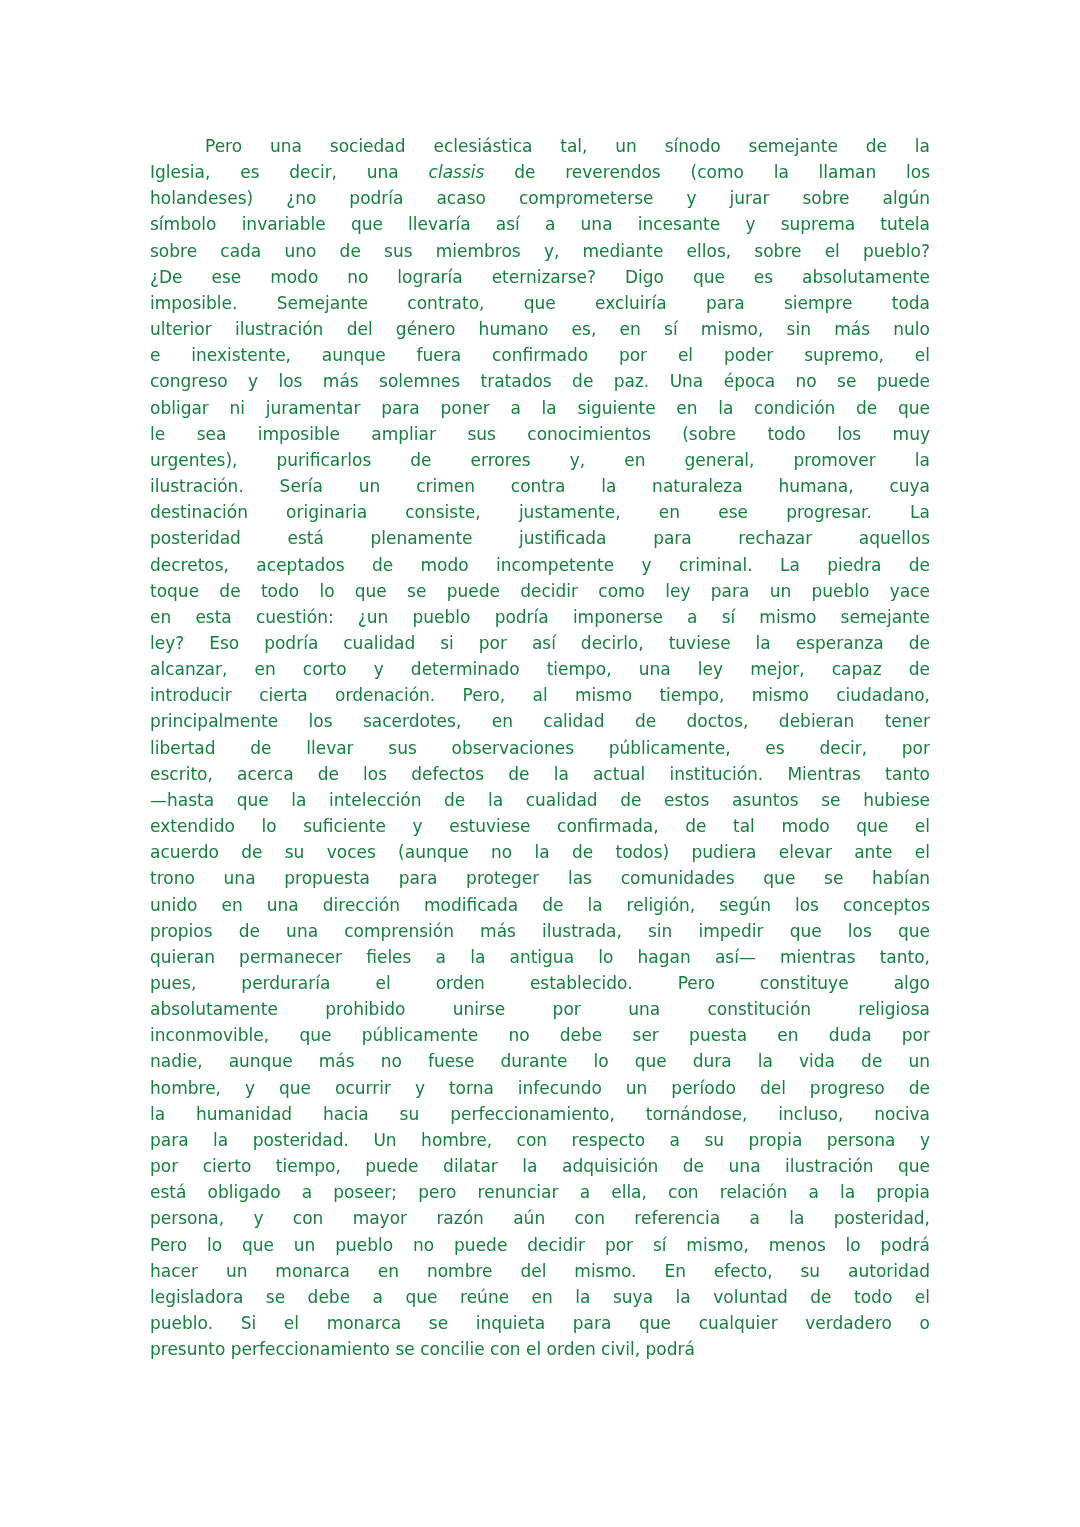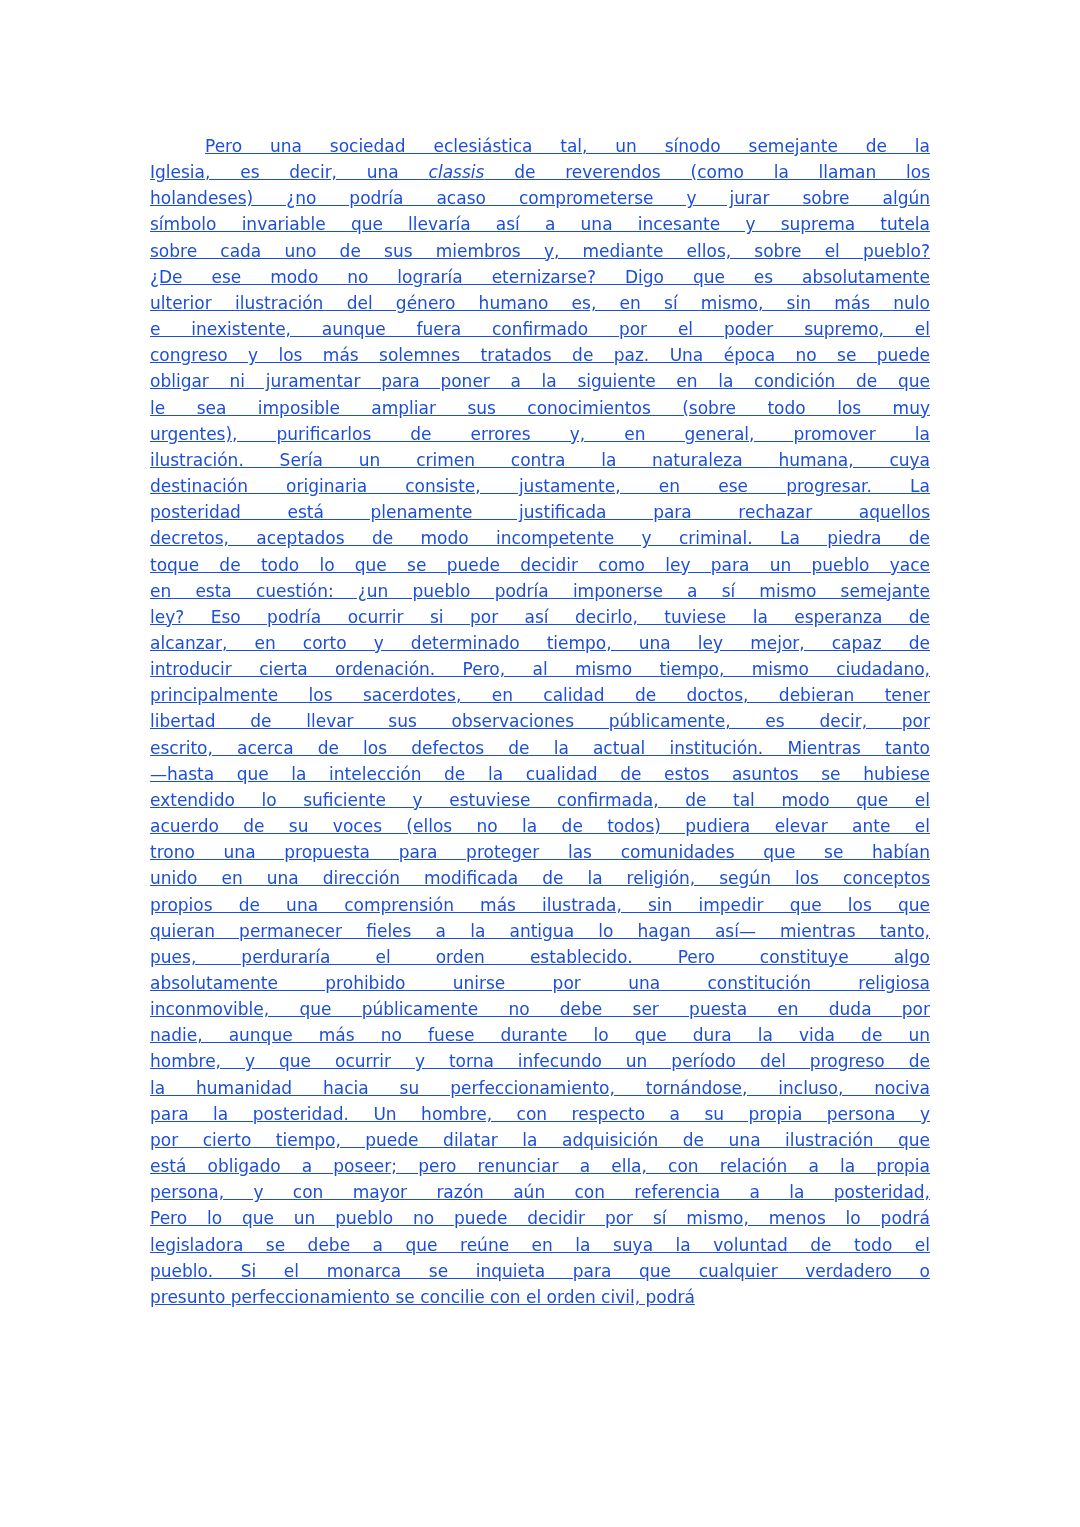--- a/index.html
+++ b/index.html
@@ -20,24 +20,23 @@
     width: 1080px;
     height: 1527px;
     background: #ffffff;
     overflow: hidden;
   }
   .text-block {
     position: absolute;
     left: 150px;
     top: 133px;
     width: 780px;
-    color: #1d4ed8;
+    color: #15803d;
     font-size: 17px;
     line-height: 26.15px;
-    text-decoration: underline;
   }
   .line {
     text-align: justify;
     text-align-last: justify;
   }
   .line.indent {
     text-indent: 55px;
   }
   .line.last {
     text-align-last: left;
@@ -50,53 +49,55 @@
 <body>
 
 <div class="page">
   <div class="text-block">
       <div class="line indent"><span>Pero una sociedad eclesiástica tal, un sínodo semejante de la</span></div>
       <div class="line"><span>Iglesia, es decir, una </span><em>classis</em><span> de reverendos (como la llaman los</span></div>
       <div class="line"><span>holandeses) ¿no podría acaso comprometerse y jurar sobre algún</span></div>
       <div class="line"><span>símbolo invariable que llevaría así a una incesante y suprema tutela</span></div>
       <div class="line"><span>sobre cada uno de sus miembros y, mediante ellos, sobre el pueblo?</span></div>
       <div class="line"><span>¿De ese modo no lograría eternizarse? Digo que es absolutamente</span></div>
+      <div class="line"><span>imposible. Semejante contrato, que excluiría para siempre toda</span></div>
       <div class="line"><span>ulterior ilustración del género humano es, en sí mismo, sin más nulo</span></div>
       <div class="line"><span>e inexistente, aunque fuera confirmado por el poder supremo, el</span></div>
       <div class="line"><span>congreso y los más solemnes tratados de paz. Una época no se puede</span></div>
       <div class="line"><span>obligar ni juramentar para poner a la siguiente en la condición de que</span></div>
       <div class="line"><span>le sea imposible ampliar sus conocimientos (sobre todo los muy</span></div>
       <div class="line"><span>urgentes), purificarlos de errores y, en general, promover la</span></div>
       <div class="line"><span>ilustración. Sería un crimen contra la naturaleza humana, cuya</span></div>
       <div class="line"><span>destinación originaria consiste, justamente, en ese progresar. La</span></div>
       <div class="line"><span>posteridad está plenamente justificada para rechazar aquellos</span></div>
       <div class="line"><span>decretos, aceptados de modo incompetente y criminal. La piedra de</span></div>
       <div class="line"><span>toque de todo lo que se puede decidir como ley para un pueblo yace</span></div>
       <div class="line"><span>en esta cuestión: ¿un pueblo podría imponerse a sí mismo semejante</span></div>
-      <div class="line"><span>ley? Eso podría ocurrir si por así decirlo, tuviese la esperanza de</span></div>
+      <div class="line"><span>ley? Eso podría cualidad si por así decirlo, tuviese la esperanza de</span></div>
       <div class="line"><span>alcanzar, en corto y determinado tiempo, una ley mejor, capaz de</span></div>
       <div class="line"><span>introducir cierta ordenación. Pero, al mismo tiempo, mismo ciudadano,</span></div>
       <div class="line"><span>principalmente los sacerdotes, en calidad de doctos, debieran tener</span></div>
       <div class="line"><span>libertad de llevar sus observaciones públicamente, es decir, por</span></div>
       <div class="line"><span>escrito, acerca de los defectos de la actual institución. Mientras tanto</span></div>
       <div class="line"><span>—hasta que la intelección de la cualidad de estos asuntos se hubiese</span></div>
       <div class="line"><span>extendido lo suficiente y estuviese confirmada, de tal modo que el</span></div>
-      <div class="line"><span>acuerdo de su voces (ellos no la de todos) pudiera elevar ante el</span></div>
+      <div class="line"><span>acuerdo de su voces (aunque no la de todos) pudiera elevar ante el</span></div>
       <div class="line"><span>trono una propuesta para proteger las comunidades que se habían</span></div>
       <div class="line"><span>unido en una dirección modificada de la religión, según los conceptos</span></div>
       <div class="line"><span>propios de una comprensión más ilustrada, sin impedir que los que</span></div>
       <div class="line"><span>quieran permanecer fieles a la antigua lo hagan así— mientras tanto,</span></div>
       <div class="line"><span>pues, perduraría el orden establecido. Pero constituye algo</span></div>
       <div class="line"><span>absolutamente prohibido unirse por una constitución religiosa</span></div>
       <div class="line"><span>inconmovible, que públicamente no debe ser puesta en duda por</span></div>
       <div class="line"><span>nadie, aunque más no fuese durante lo que dura la vida de un</span></div>
       <div class="line"><span>hombre, y que ocurrir y torna infecundo un período del progreso de</span></div>
       <div class="line"><span>la humanidad hacia su perfeccionamiento, tornándose, incluso, nociva</span></div>
       <div class="line"><span>para la posteridad. Un hombre, con respecto a su propia persona y</span></div>
       <div class="line"><span>por cierto tiempo, puede dilatar la adquisición de una ilustración que</span></div>
       <div class="line"><span>está obligado a poseer; pero renunciar a ella, con relación a la propia</span></div>
       <div class="line"><span>persona, y con mayor razón aún con referencia a la posteridad,</span></div>
       <div class="line"><span>Pero lo que un pueblo no puede decidir por sí mismo, menos lo podrá</span></div>
+      <div class="line"><span>hacer un monarca en nombre del mismo. En efecto, su autoridad</span></div>
       <div class="line"><span>legisladora se debe a que reúne en la suya la voluntad de todo el</span></div>
       <div class="line"><span>pueblo. Si el monarca se inquieta para que cualquier verdadero o</span></div>
       <div class="line last"><span>presunto perfeccionamiento se concilie con el orden civil, podrá</span></div>
     </div>
 </div>
 
 </body></html>

